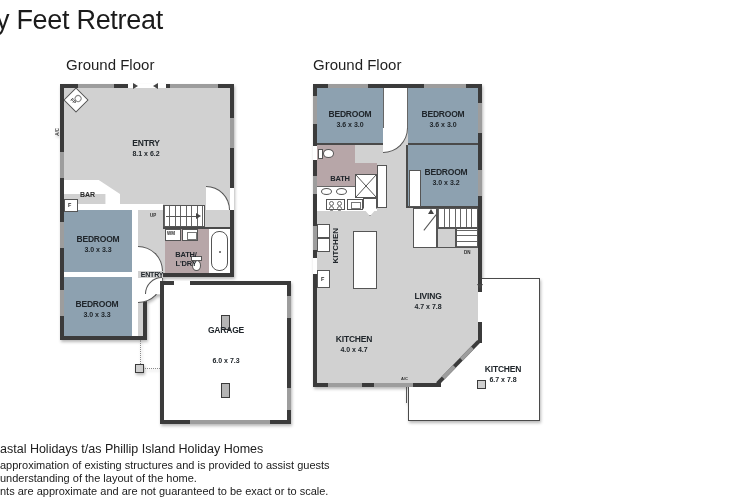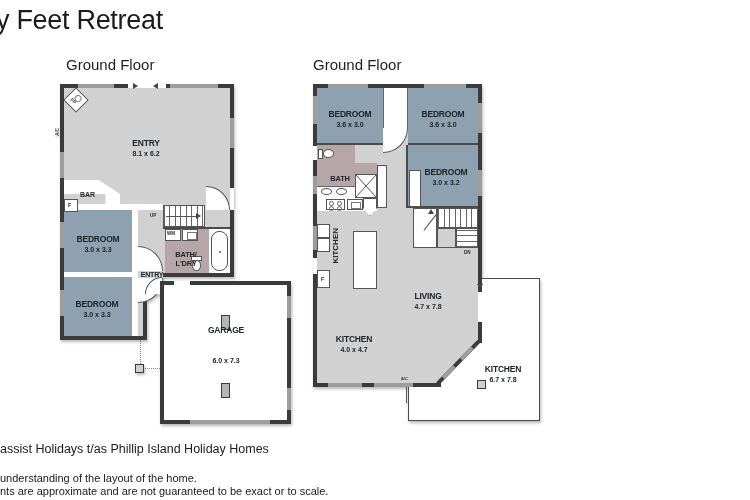--- a/index.html
+++ b/index.html
@@ -233,17 +233,18 @@
     <div class="gap" style="left:478px;top:292px;width:4px;height:30px"></div>
     <div class="tri" style="left:477px;top:284px;border-left:3px solid transparent;border-right:3px solid transparent;border-top:5px solid #444"></div>
     <div class="win" style="left:328px;top:383px;width:34px;height:4px"></div>
     <div class="win" style="left:374px;top:383px;width:28px;height:4px"></div>
 
     <div class="win" style="left:399px;top:383px;width:14px;height:4px"></div>
     <div class="tiny" style="left:401px;top:376px;font-size:4px">A/C</div>
     <div class="fill" style="left:406px;top:387px;width:1px;height:16px;background:#555"></div>
   </div>
 
-  <div class="foot1" style="left:0;top:442px">assist Holidays t/as Phillip Island Holiday Homes</div>
+  <div class="foot1" style="left:0;top:442px">astal Holidays t/as Phillip Island Holiday Homes</div>
+  <div class="foot" style="left:0;top:459px">approximation of existing structures and is provided to assist guests</div>
   <div class="foot" style="left:0;top:485px">nts are approximate and are not guaranteed to be exact or to scale.</div>
   <div class="foot" style="left:0;top:472px">understanding of the layout of the home.</div>
 
 </div>
 
 </body></html>

